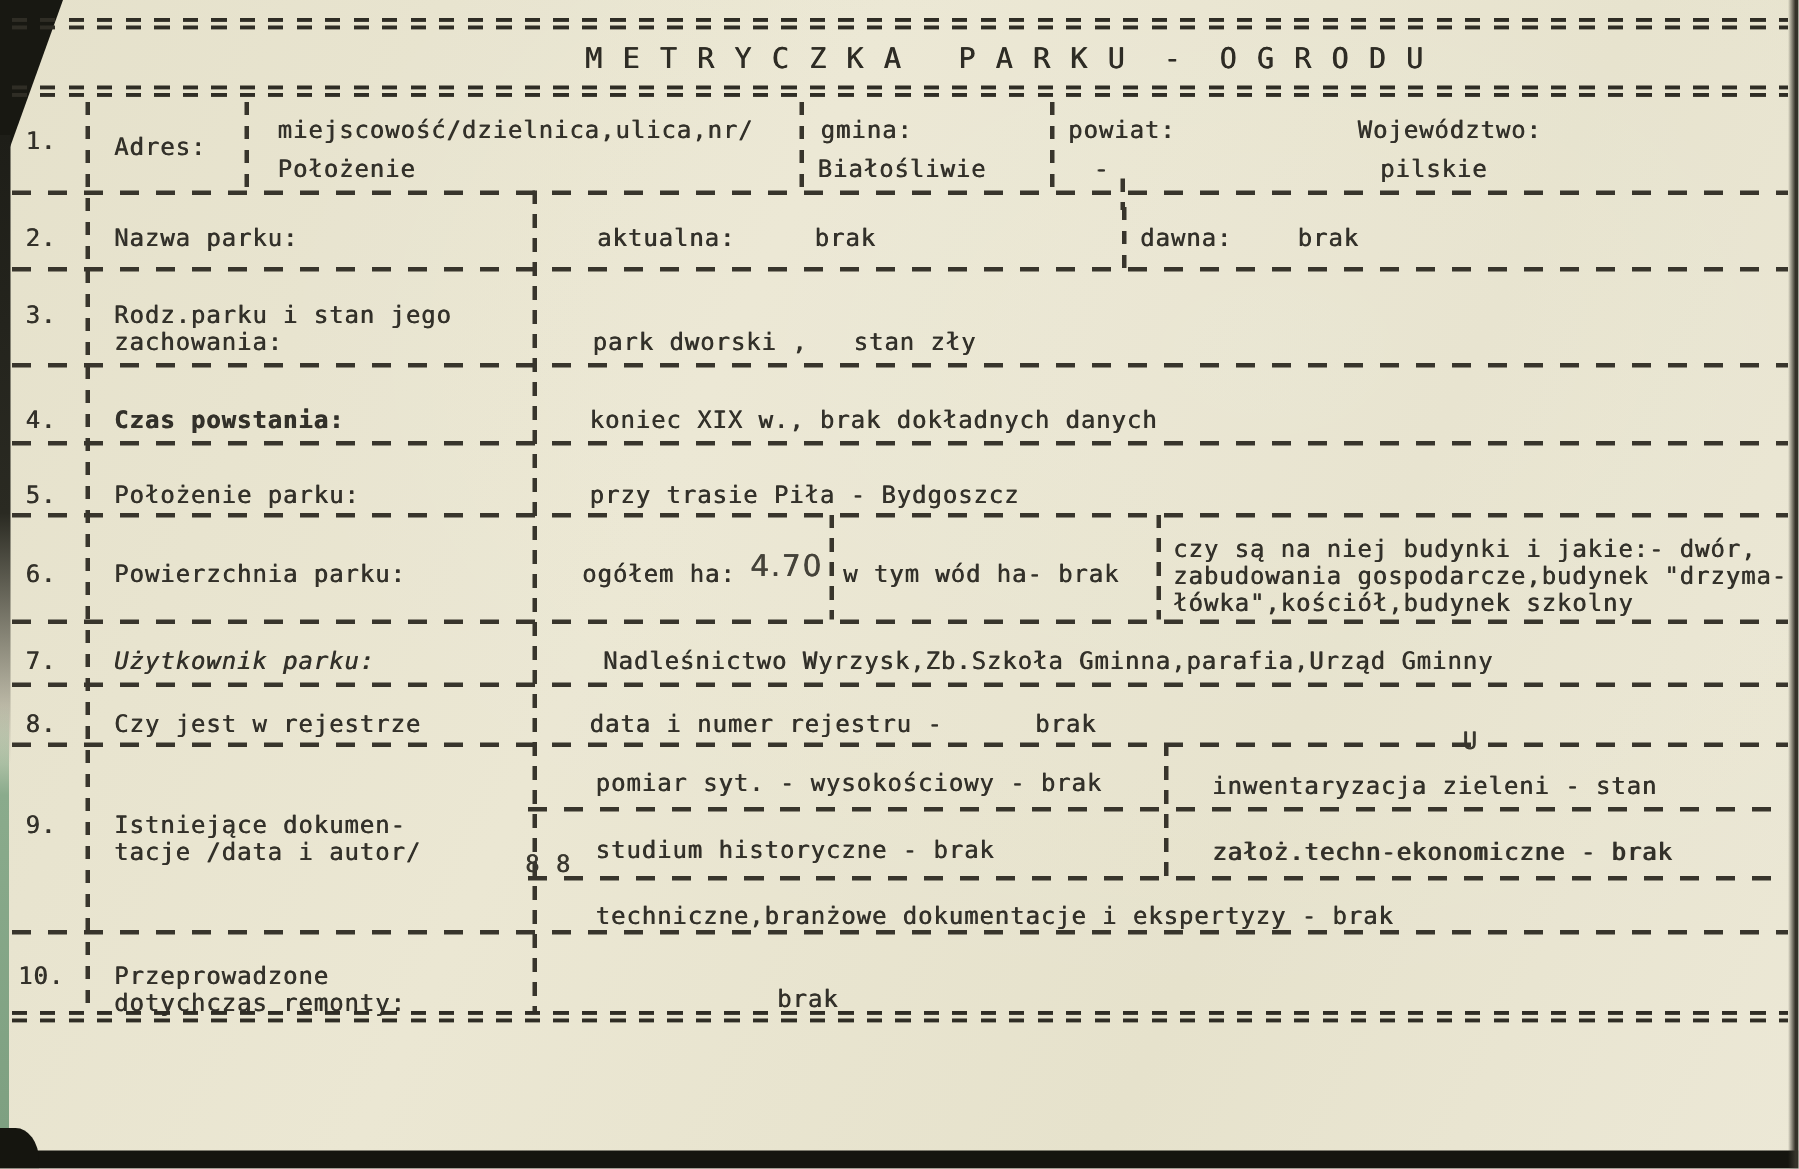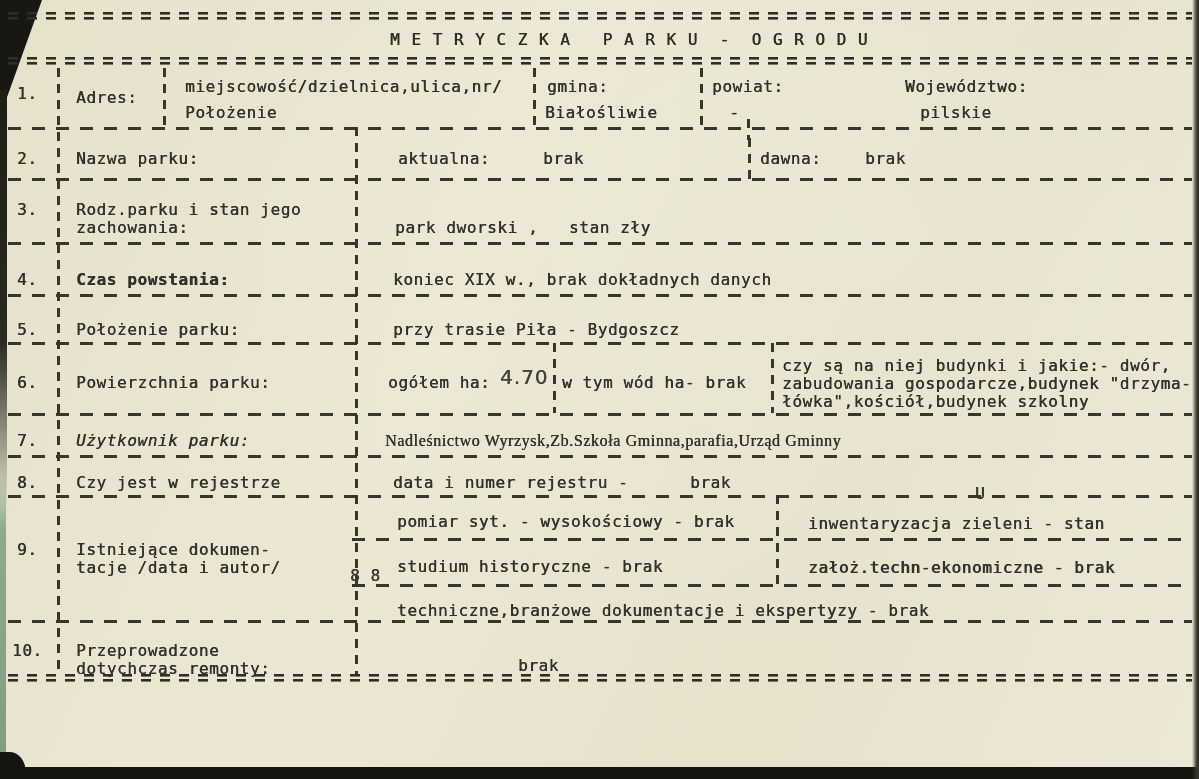--- a/index.html
+++ b/index.html
@@ -14,21 +14,21 @@
     font-family:"DejaVu Sans Mono","Liberation Mono",monospace;
   }
   .t{
     position:absolute;
     font-size:16px;line-height:19px;
     letter-spacing:0.6px;
     color:#33312a;
     white-space:pre;
     text-shadow:0.4px 0 0 currentColor;
   }
-  .title{font-size:16px;letter-spacing:1px;color:#2e2c25;}
+  .title{font-size:19px;letter-spacing:1px;color:#2e2c25;}
   .hand{
     font-family:"DejaVu Sans","Liberation Sans",sans-serif;
     font-size:20px;letter-spacing:1px;color:#45433a;
     text-shadow:0.3px 0 0 currentColor;
   }
   .stray{color:#3a382f;}
   .bold{text-shadow:0.8px 0 0 currentColor;}
   
   .dbl{
     position:absolute;height:8px;
@@ -119,21 +119,21 @@
   <div class="vln" style="left:553px;top:343px;height:70px;"></div>
   <div class="t" style="left:562px;top:373px;">w tym wód ha- brak</div>
   <div class="vln" style="left:771px;top:343px;height:70px;"></div>
   <div class="t" style="left:782px;top:356px;">czy są na niej budynki i jakie:- dwór,</div>
   <div class="t" style="left:782px;top:374px;">zabudowania gospodarcze,budynek "drzyma-</div>
   <div class="t" style="left:782px;top:392px;">łówka",kościół,budynek szkolny</div>
   <div class="hln" style="left:8px;top:413px;width:1184px;"></div>
 
   <div class="t" style="left:17px;top:431px;">7.</div>
   <div class="t" style="left:76px;top:431px;font-style:italic;">Użytkownik parku:</div>
-  <div class="t" style="left:385px;top:431px;font-family:Liberation Serif, serif;">Nadleśnictwo Wyrzysk,Zb.Szkoła Gminna,parafia,Urząd Gminny</div>
+  <div class="t" style="left:402px;top:431px;">Nadleśnictwo Wyrzysk,Zb.Szkoła Gminna,parafia,Urząd Gminny</div>
   <div class="hln" style="left:8px;top:455px;width:1184px;"></div>
 
   <div class="t" style="left:17px;top:473px;">8.</div>
   <div class="t" style="left:76px;top:473px;">Czy jest w rejestrze</div>
   <div class="t" style="left:393px;top:473px;">data i numer rejestru -</div>
   <div class="t" style="left:690px;top:473px;">brak</div>
   <div class="t stray" style="left:975px;top:484px;">U</div>
   <div class="hln" style="left:8px;top:495px;width:1184px;"></div>
 
   <div class="t" style="left:397px;top:512px;">pomiar syt. - wysokościowy - brak</div>

